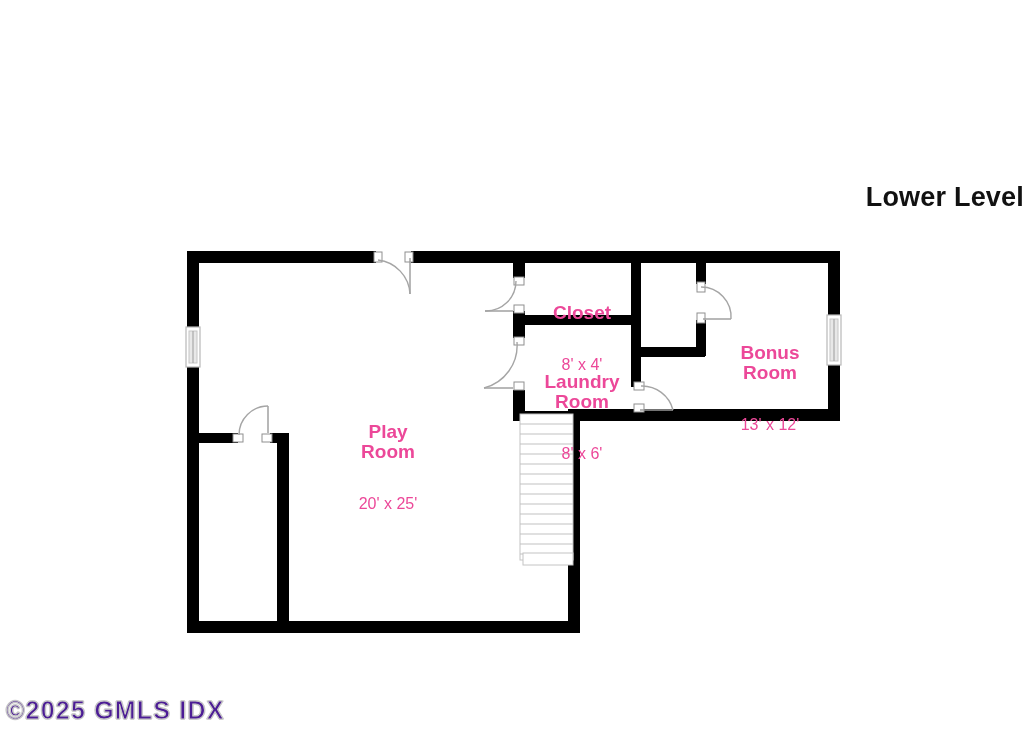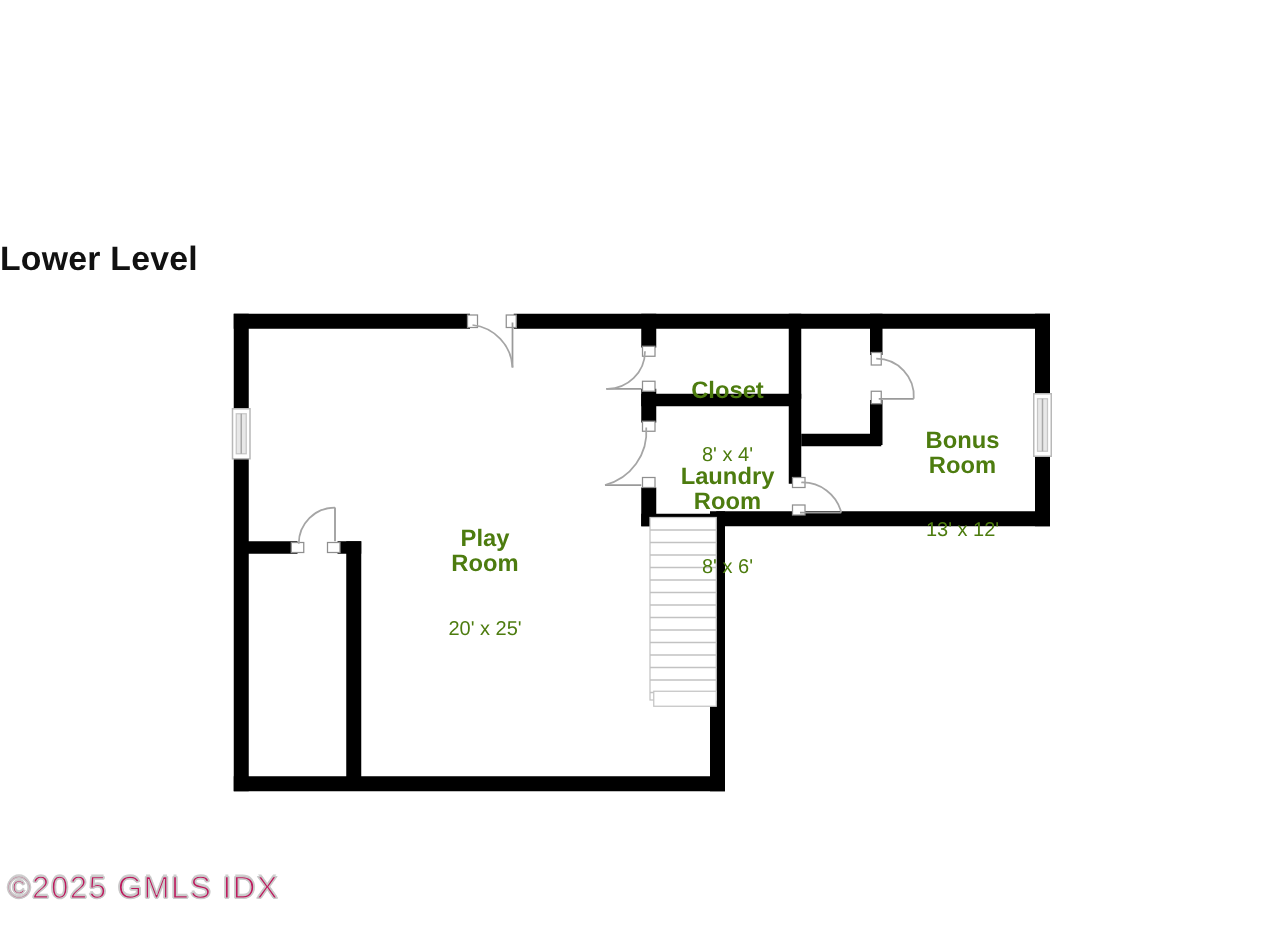--- a/index.html
+++ b/index.html
@@ -19,38 +19,38 @@
   #floorplan-stage {
     position: absolute;
     left: 0;
     top: 0;
     width: 1024px;
     height: 744px;
   }
   #plan-title {
     position: absolute;
     left: 0;
-    top: 192px;
+    top: 182px;
     width: 1024px;
-    text-align: left;
+    text-align: right;
     font-size: 27px;
     font-weight: bold;
     letter-spacing: 0.2px;
     color: #111111;
   }
   #plan-svg {
     position: absolute;
     left: 0;
     top: 0;
   }
   .room-label {
     position: absolute;
     text-align: center;
     font-weight: bold;
-    color: #4d7c0f;
+    color: #ec4899;
     line-height: 1.04;
     white-space: pre;
     pointer-events: none;
   }
   .room-label .rl-name {
     display: block;
     font-size: 19px;
     font-weight: bold;
   }
   .room-label .rl-dim {
@@ -82,23 +82,23 @@
   #label-utility {
     left: 182px;
     top: 516px;
     width: 112px;
   }
   #watermark {
     position: absolute;
     left: 6px;
     top: 696px;
     font-size: 25px;
-    font-weight: normal;
+    font-weight: bold;
     letter-spacing: 1.2px;
-    color: #be185d;
+    color: #4c1d95;
     -webkit-text-stroke: 1px #c9c9c9;
     text-shadow:
       -1px 0 #cfcfcf, 1px 0 #cfcfcf,
       0 -1px #cfcfcf, 0 1px #cfcfcf;
     white-space: pre;
     user-select: none;
   }
 </style>
 </head>
 <body>

